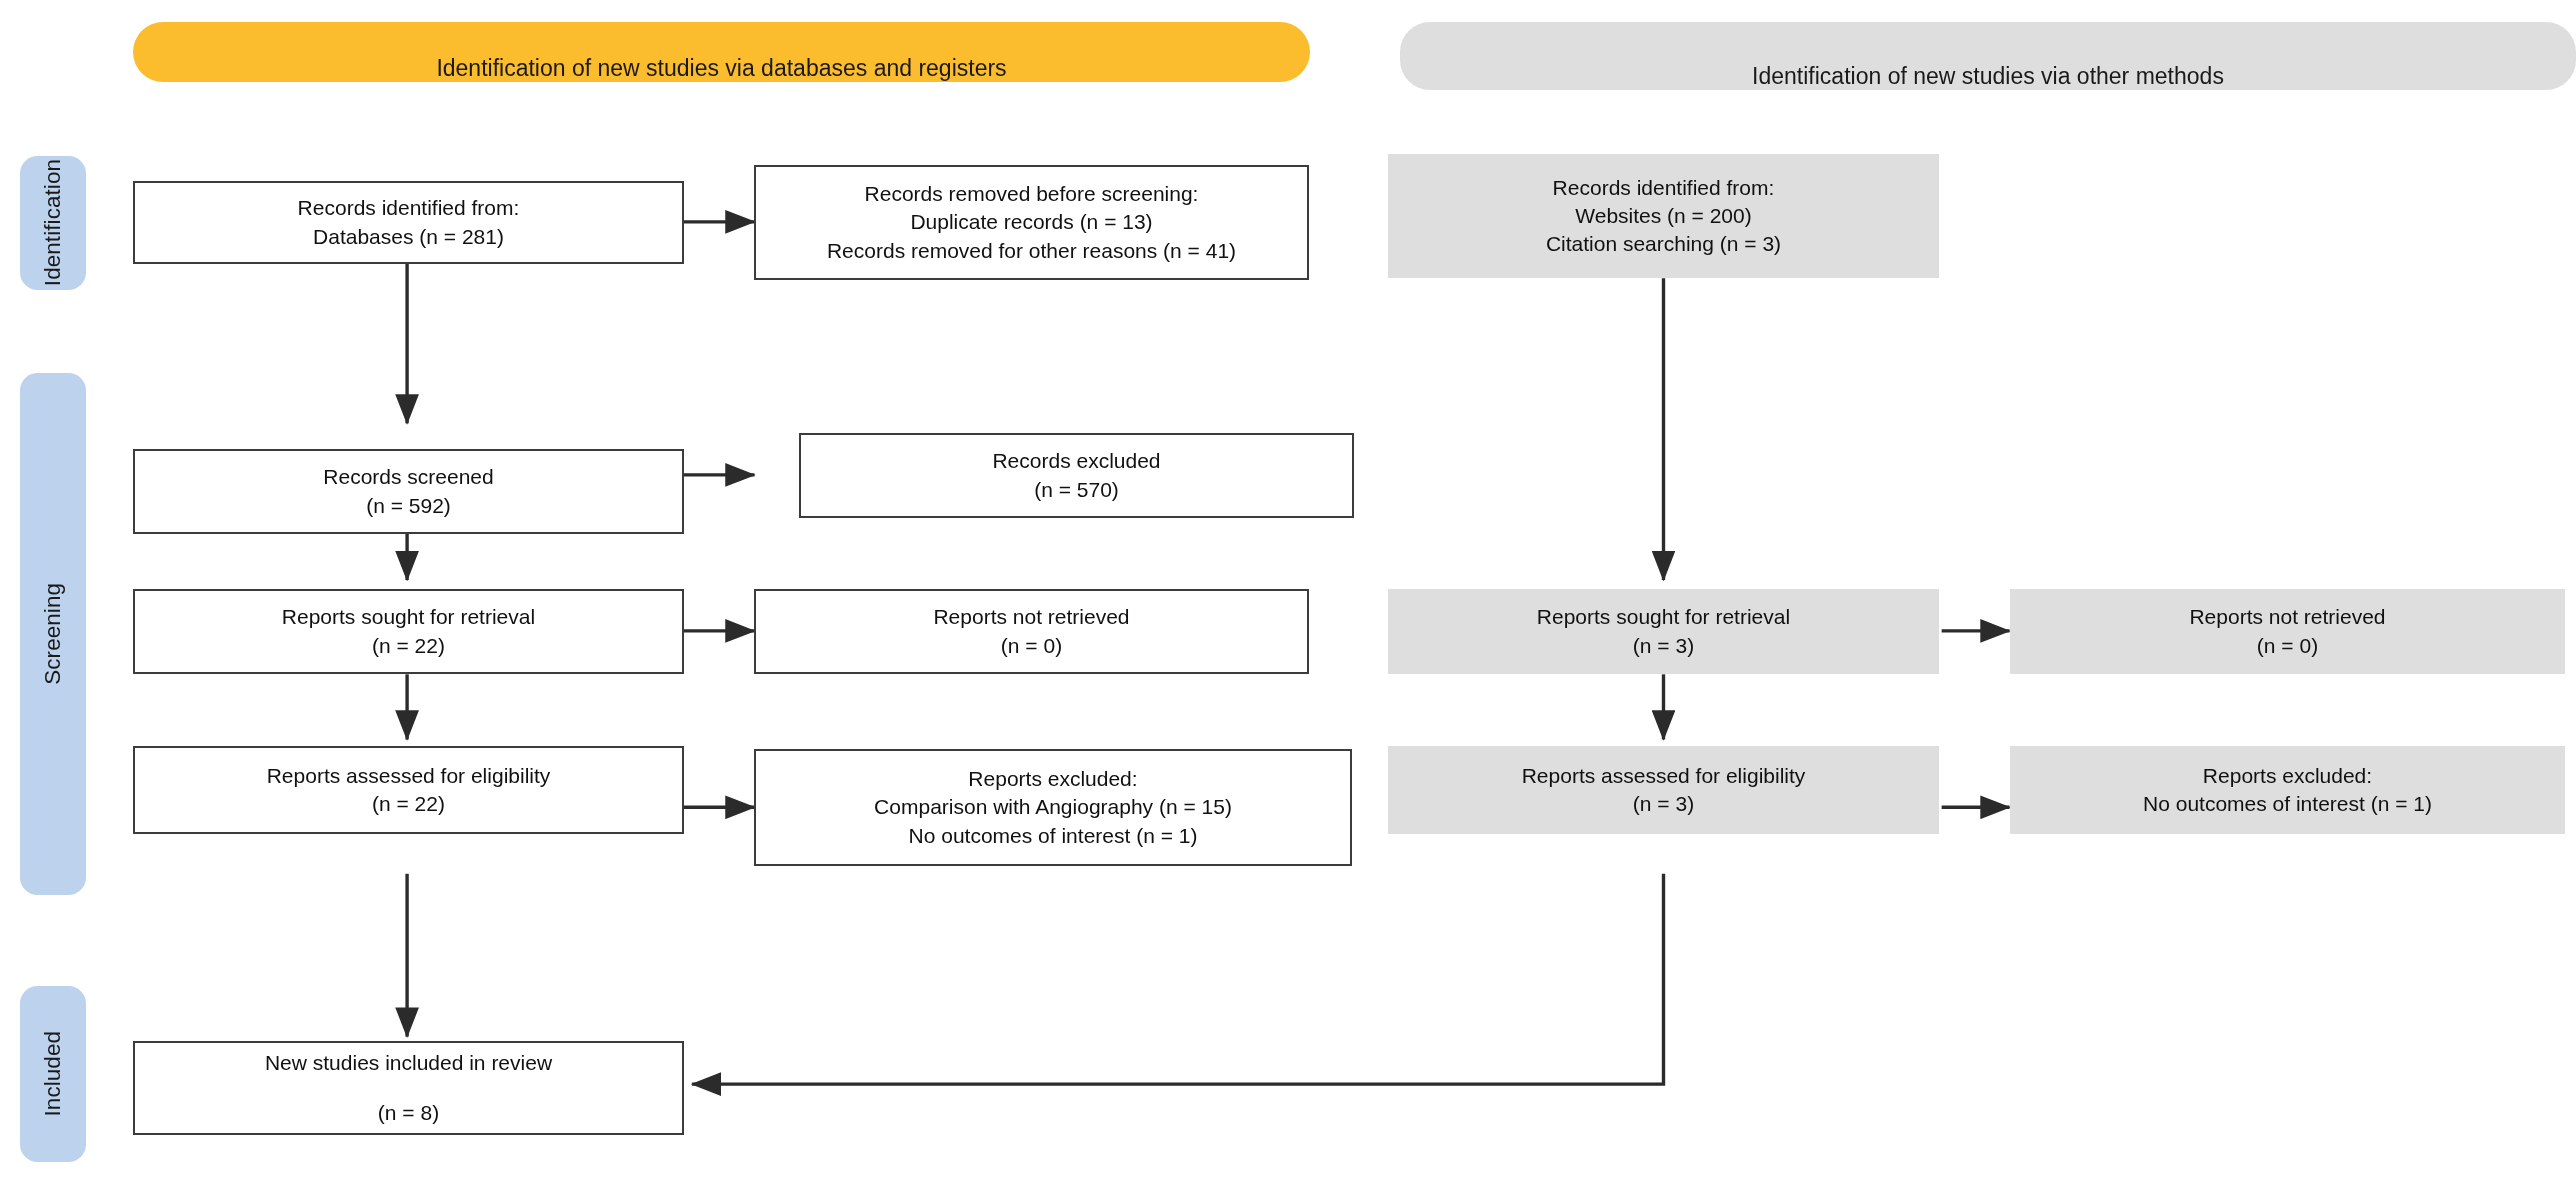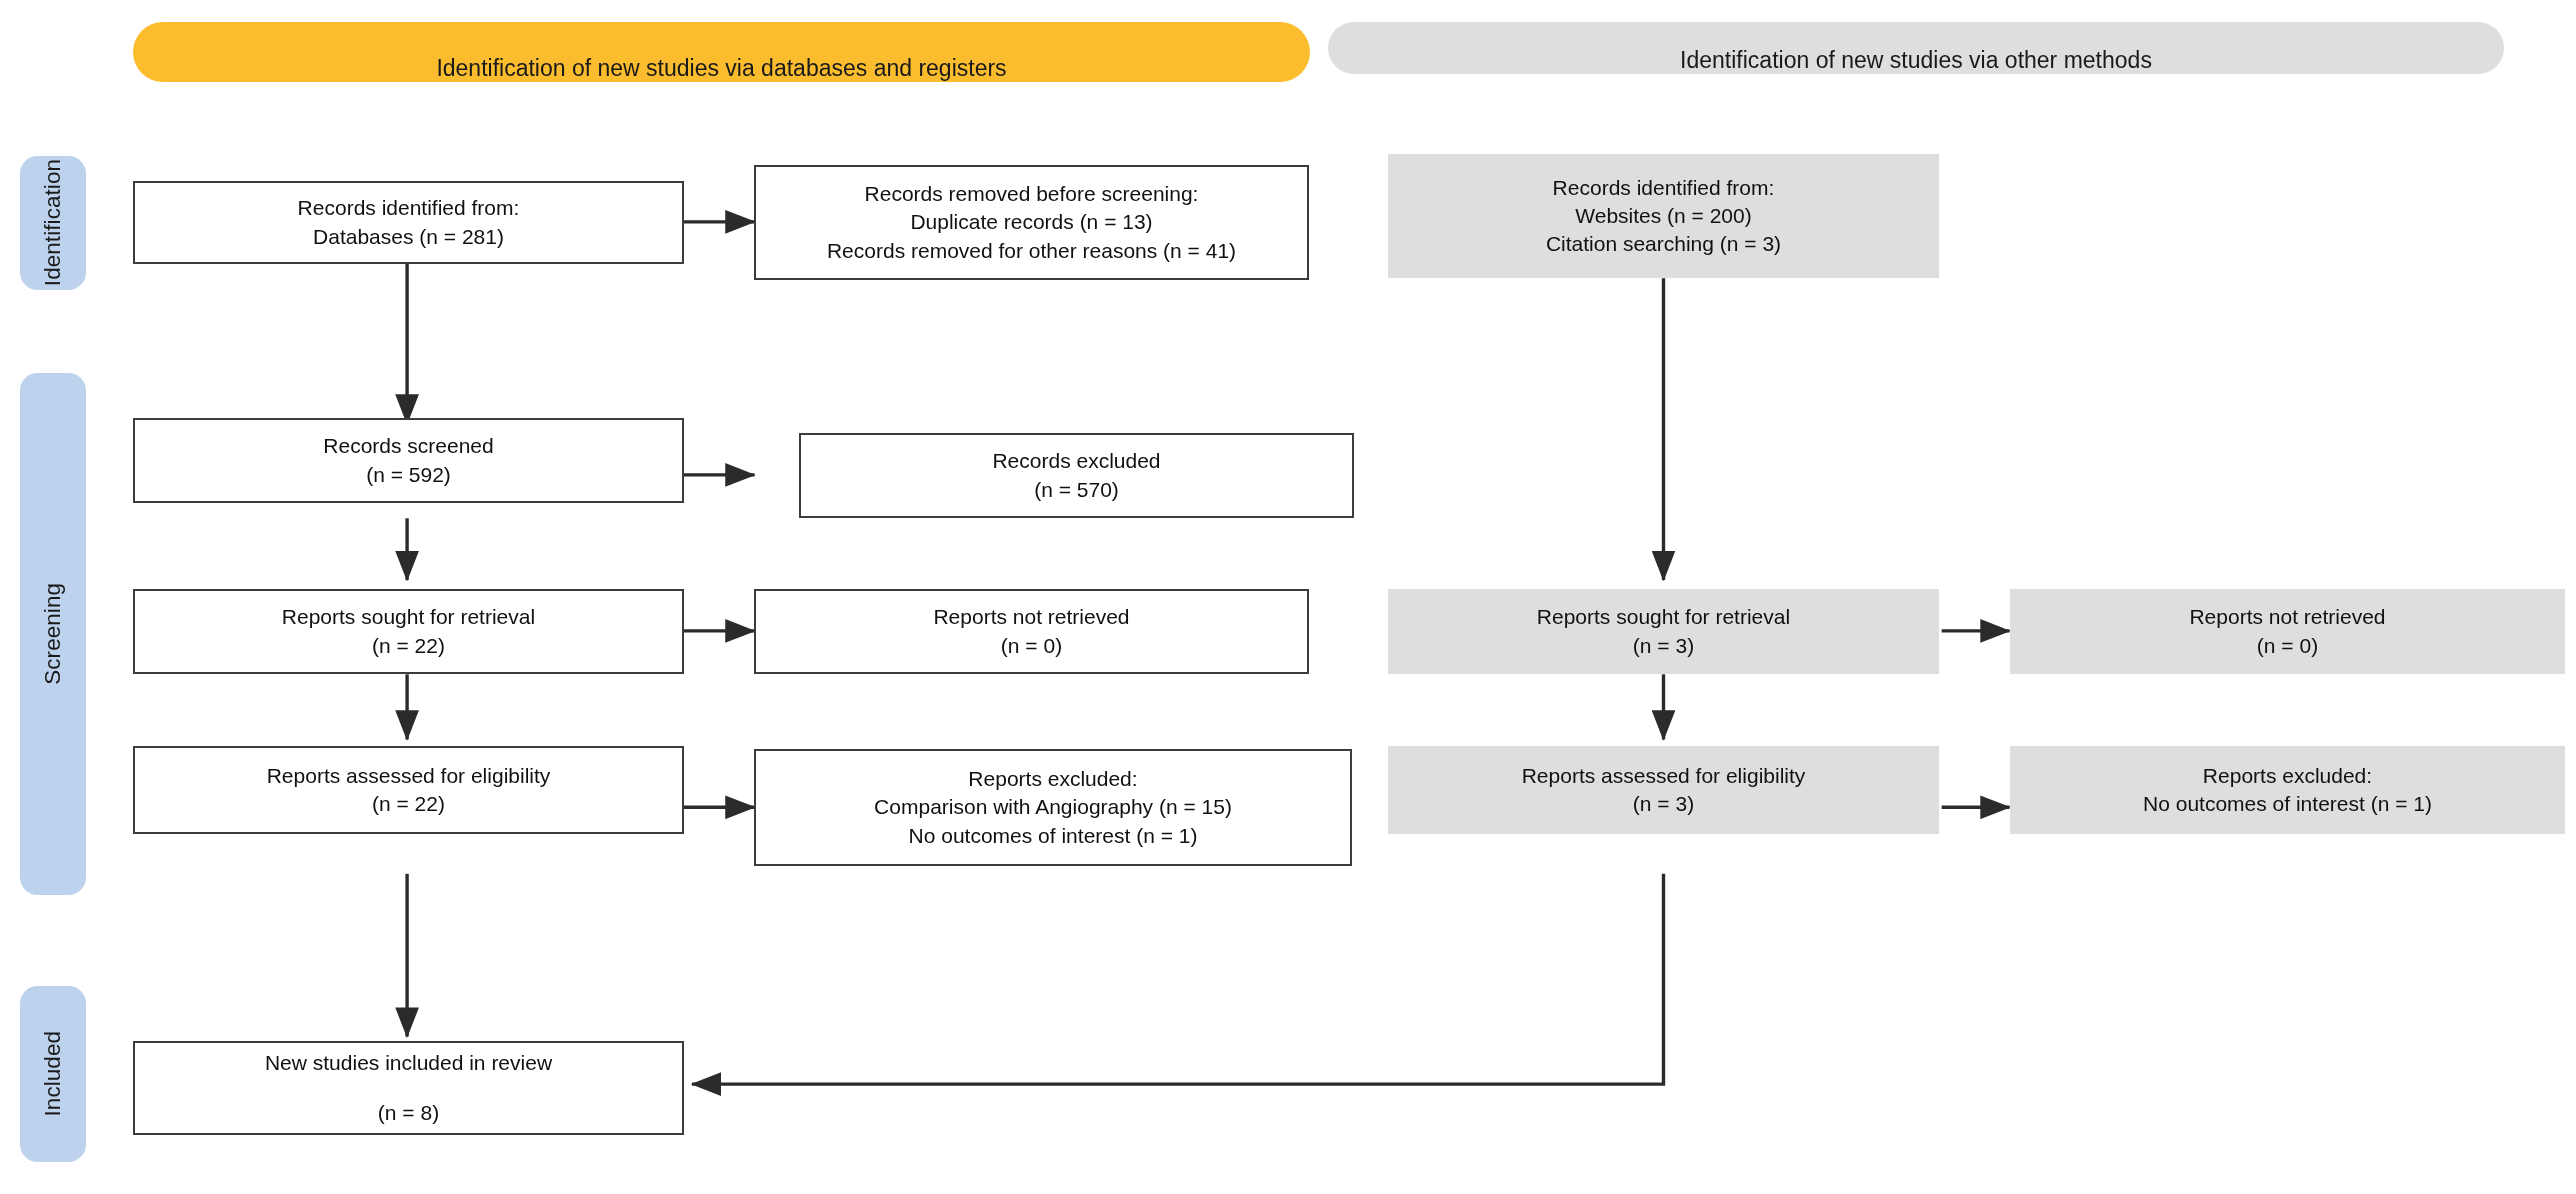--- a/index.html
+++ b/index.html
@@ -120,21 +120,21 @@
 
     <line x1="2862" y1="1190" x2="2962" y2="1190" stroke="#2b2b2b" stroke-width="5" marker-end="url(#arrowhead)"></line>
 
     <polyline points="2452,1288 2452,1598 1020,1598" fill="none" stroke="#2b2b2b" stroke-width="5" marker-end="url(#arrowhead)"></polyline>
   </svg>
 
   <div class="banner banner-left" style="left:133px; top:22px; width:1177px; height:60px;">
     <span>Identification of new studies via databases and registers</span>
   </div>
 
-  <div class="banner banner-right" style="left:1328px; top:22px; width:1176px; height:52px;">
+  <div class="banner banner-right" style="left:1400px; top:22px; width:1176px; height:68px;">
     <span>Identification of new studies via other methods</span>
   </div>
 
   <div class="stage-pill" style="left:20.4px; top:156px; width:66px; height:134px;">
     <span>Identification</span>
   </div>
 
   <div class="stage-pill" style="left:20.4px; top:373px; width:66px; height:522px;">
     <span>Screening</span>
   </div>
@@ -147,21 +147,21 @@
     <span class="line">Records identified from:</span>
     <span class="line">Databases (n = 281)</span>
   </div>
 
   <div class="node white" style="left:754px; top:165px; width:555px; height:115px;">
     <span class="line">Records removed before screening:</span>
     <span class="line">Duplicate records (n = 13)</span>
     <span class="line">Records removed for other reasons (n = 41)</span>
   </div>
 
-  <div class="node white" style="left:133px; top:418px; width:551px; height:85px;">
+  <div class="node white" style="left:133px; top:449px; width:551px; height:85px;">
     <span class="line">Records screened</span>
     <span class="line">(n = 592)</span>
   </div>
 
   <div class="node white" style="left:754px; top:433px; width:555px; height:85px;margin-left:45px;">
     <span class="line">Records excluded</span>
     <span class="line">(n = 570)</span>
   </div>
 
   <div class="node white" style="left:133px; top:589px; width:551px; height:85px;">

